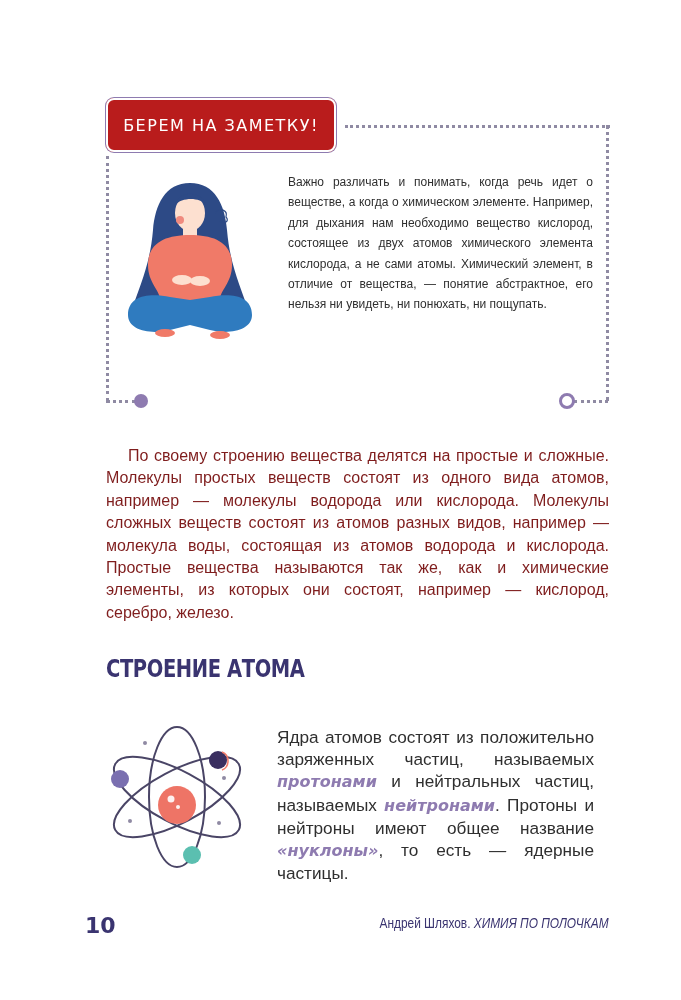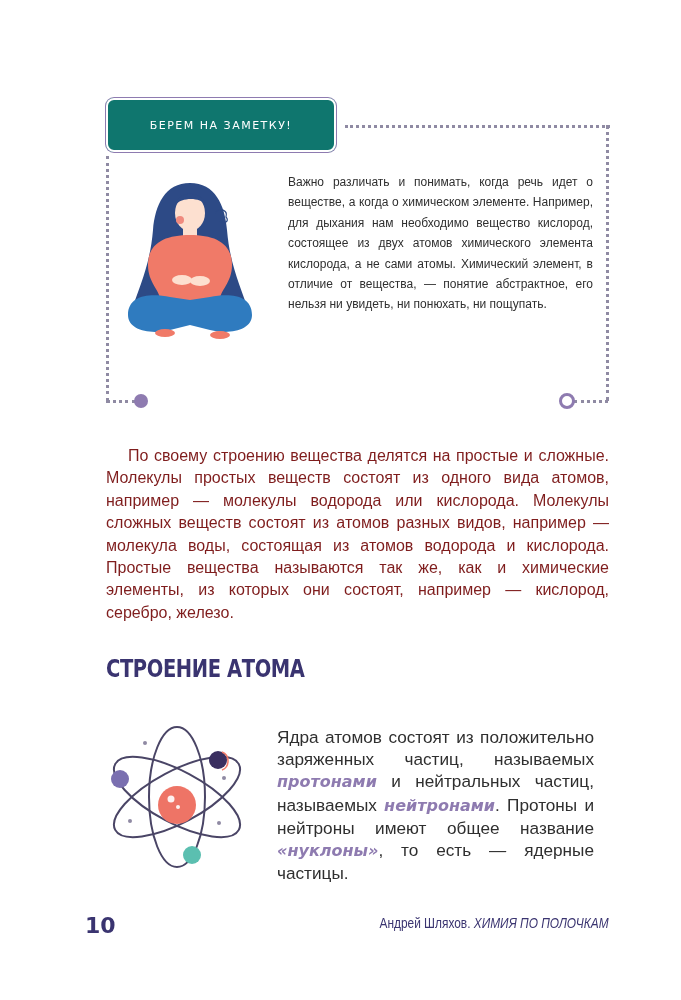--- a/index.html
+++ b/index.html
@@ -1,17 +1,17 @@
 <!DOCTYPE html>
 <html><head>
   <meta charset="utf-8">
   <style>
     html, body { margin: 0; padding: 0; background: #ffffff; }
     body { width: 681px; height: 1000px; position: relative; overflow: hidden; font-family: "Liberation Sans", sans-serif; color: #2b2b2b; }
-    .note-label { position: absolute; left: 106px; top: 98px; width: 230px; height: 54px; background: #0f766e; border-radius: 8px; box-shadow: 0 0 0 2px #ffffff inset, 0 0 0 1px #8e7bb0; display: flex; align-items: center; justify-content: center; color: #ffffff; font-family: "DejaVu Sans", sans-serif; font-size: 11px; letter-spacing: 1.5px; font-weight: normal; }
+    .note-label { position: absolute; left: 106px; top: 98px; width: 230px; height: 54px; background: #b91c1c; border-radius: 8px; box-shadow: 0 0 0 2px #ffffff inset, 0 0 0 1px #8e7bb0; display: flex; align-items: center; justify-content: center; color: #ffffff; font-family: "DejaVu Sans", sans-serif; font-size: 16px; letter-spacing: 1.5px; font-weight: normal; }
     .dots-top { position: absolute; left: 345px; top: 125px; width: 265px; border-top: 3px dotted #8f8aa3; }
     .dots-right { position: absolute; left: 606px; top: 125px; height: 276px; border-left: 3px dotted #8f8aa3; }
     .dots-left { position: absolute; left: 106px; top: 156px; height: 245px; border-left: 3px dotted #8f8aa3; }
     .dots-bottom-left { position: absolute; left: 106px; top: 400px; width: 30px; border-top: 3px dotted #8f8aa3; }
     .dots-bottom-right { position: absolute; left: 574px; top: 400px; width: 34px; border-top: 3px dotted #8f8aa3; }
     .dot-filled { position: absolute; left: 134px; top: 394px; width: 14px; height: 14px; border-radius: 50%; background: #8e7bb0; }
     .dot-hollow { position: absolute; left: 559px; top: 393px; width: 10px; height: 10px; border-radius: 50%; border: 3px solid #8e7bb0; background: #fff; }
 
     .girl-illustration { position: absolute; left: 120px; top: 175px; width: 140px; height: 175px; }
     .note-text { position: absolute; left: 288px; top: 172px; width: 305px; font-size: 12px; line-height: 20.4px; text-align: justify; color: #2f2f2f; }

